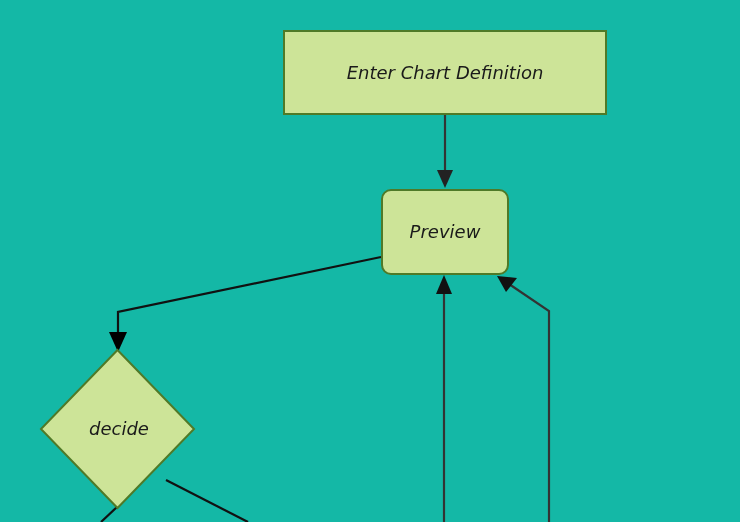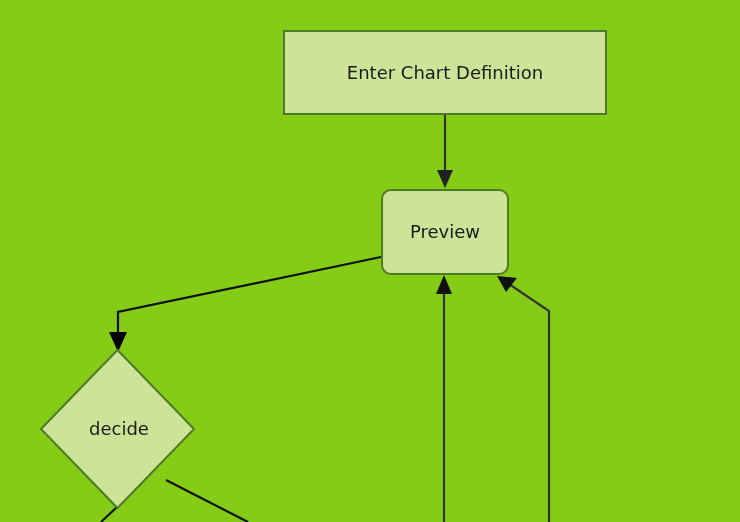--- a/index.html
+++ b/index.html
@@ -10,21 +10,22 @@
   body {
     width: 740px;
     height: 522px;
     overflow: hidden;
     font-family: "DejaVu Sans", "Liberation Sans", sans-serif;
   }
   #flowchart-root {
     position: relative;
     width: 740px;
     height: 522px;
-    background: #84cc16;
+    background: #14b8a6;
+    font-style: italic;
   }
   #flow-svg {
     position: absolute;
     top: 0;
     left: 0;
     width: 740px;
     height: 522px;
     display: block;
   }
   .node-label {

